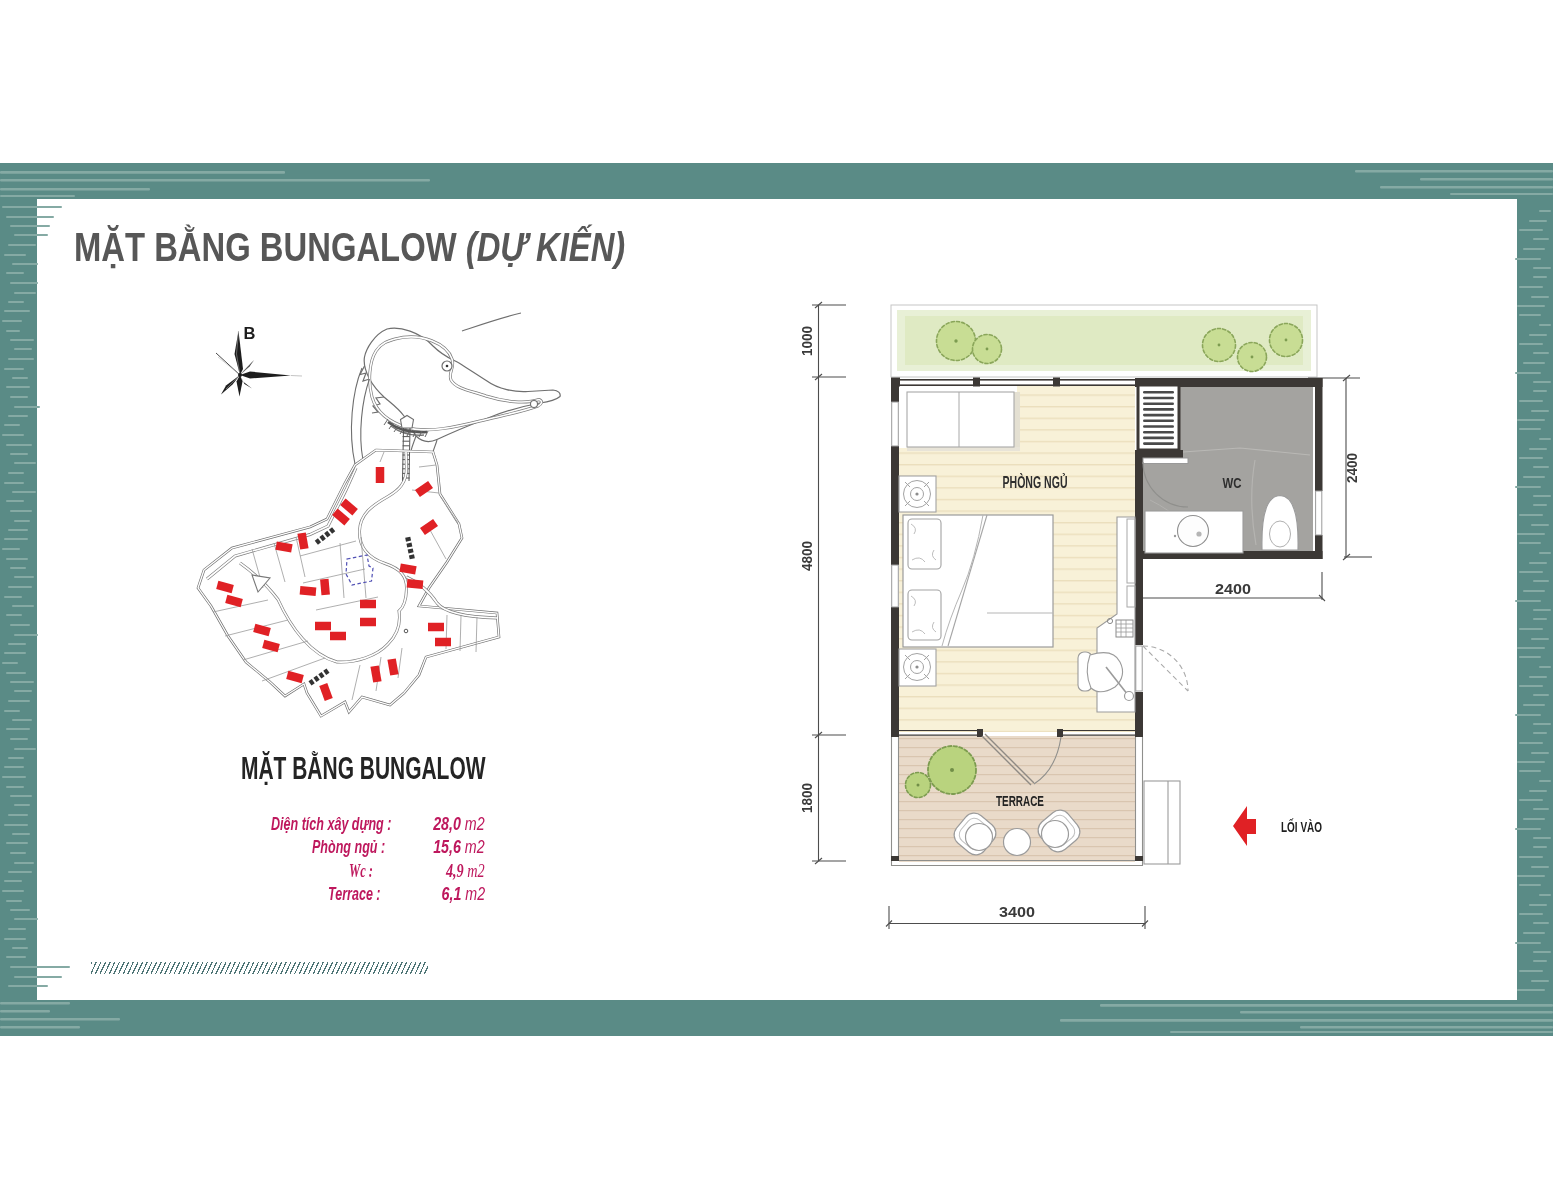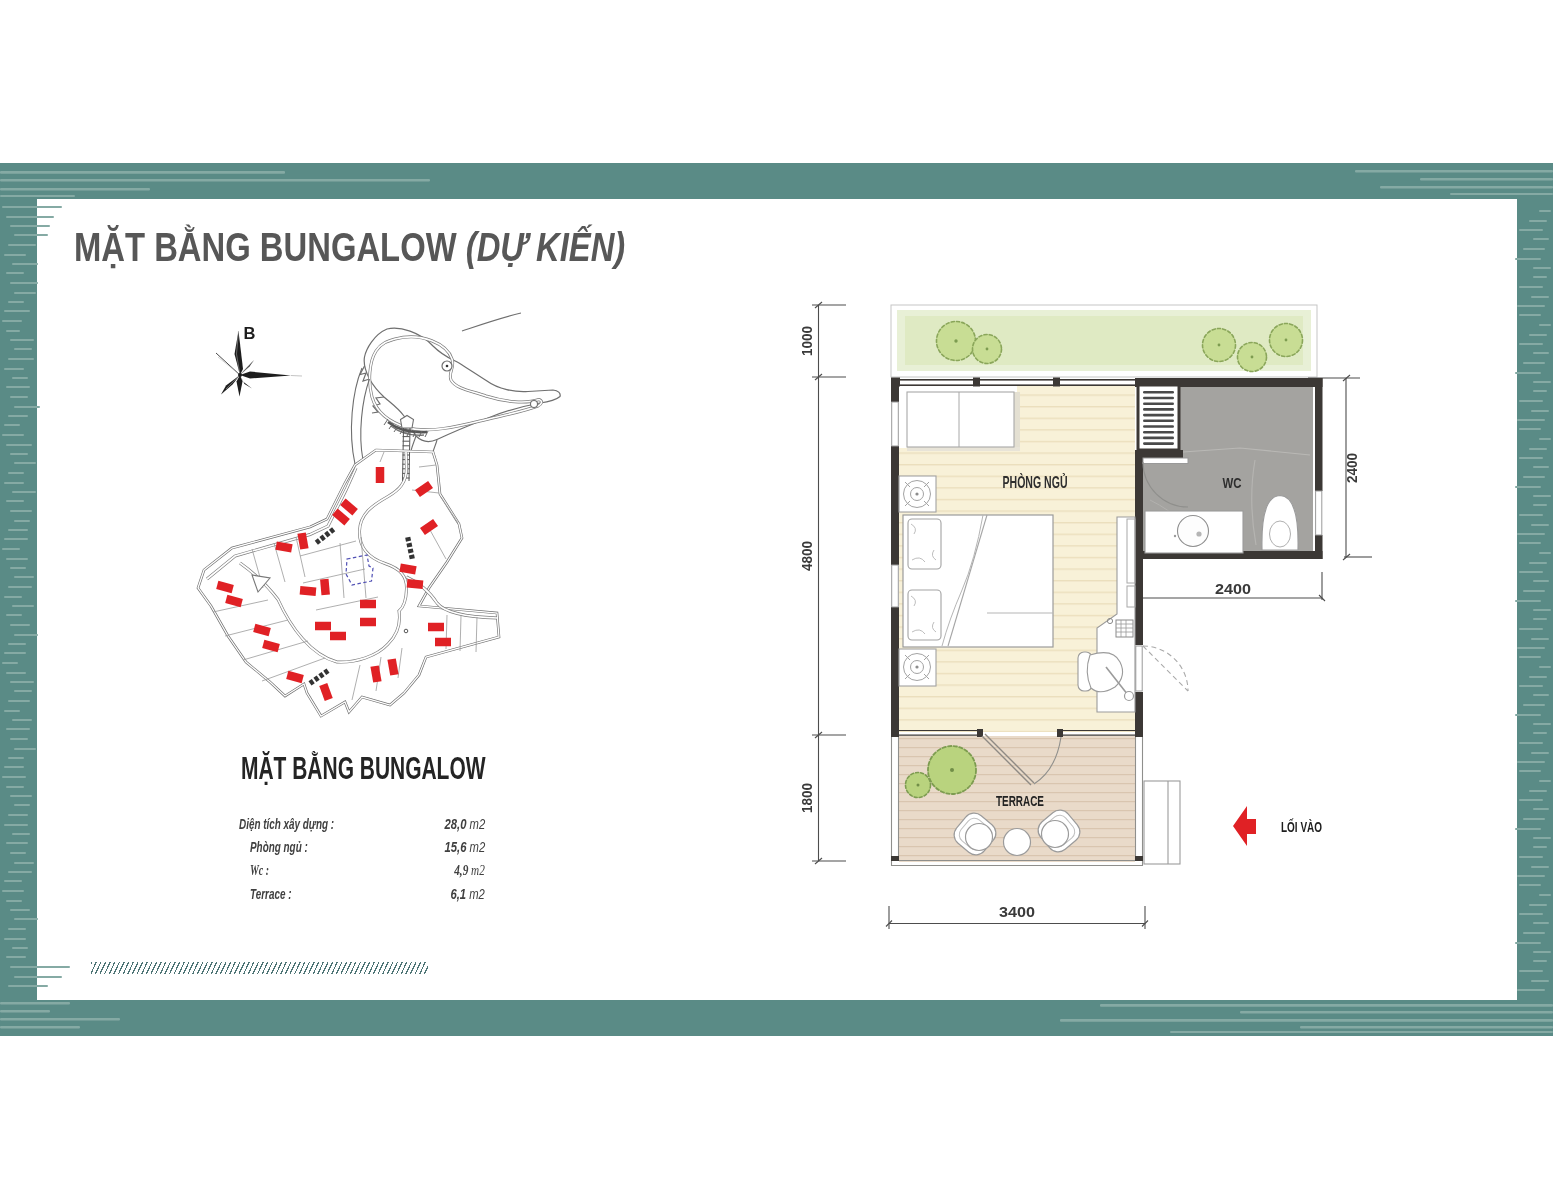--- a/index.html
+++ b/index.html
@@ -368,21 +368,21 @@
 <rect x="-8.00" y="-4.25" width="16" height="8.5" transform="translate(415,584) rotate(5)"></rect>
 <rect x="-8.00" y="-4.25" width="16" height="8.5" transform="translate(436,627) rotate(0)"></rect>
 <rect x="-8.00" y="-4.25" width="16" height="8.5" transform="translate(443,642) rotate(0)"></rect>
 <rect x="-8.00" y="-4.25" width="16" height="8.5" transform="translate(393,667) rotate(80)"></rect>
 <rect x="-8.00" y="-4.25" width="16" height="8.5" transform="translate(376,674) rotate(80)"></rect>
 </g>
 </svg>
 
 <div class="abs" style="left:241px;top:750px;font-size:32px;font-weight:bold;color:#242424;white-space:nowrap;transform:scaleX(0.655);transform-origin:0 0;">MẶT BẰNG BUNGALOW</div>
 
-<div class="abs" id="table" style="left:239px;top:812px;width:246px;font-style:italic;color:#404040;font-size:15px;line-height:23.3px;">
+<div class="abs" id="table" style="left:239px;top:812px;width:246px;font-style:italic;color:#be185d;font-size:19px;line-height:23.3px;text-align:center;">
 
   <div style="position:relative;height:23.3px;"><b style="display:inline-block;transform:scaleX(0.66);transform-origin:0 50%;white-space:nowrap;">Diện tích xây dựng :</b><span style="position:absolute;right:0;top:0;display:inline-block;transform:scaleX(0.75);transform-origin:100% 50%;white-space:nowrap;"><b>28,0</b>&nbsp;m2</span></div>
 
   <div style="position:relative;height:23.3px;padding-left:11px;"><b style="display:inline-block;transform:scaleX(0.66);transform-origin:0 50%;white-space:nowrap;">Phòng ngủ :</b><span style="position:absolute;right:0;top:0;display:inline-block;transform:scaleX(0.75);transform-origin:100% 50%;white-space:nowrap;"><b>15,6</b>&nbsp;m2</span></div>
 
   <div style="position:relative;height:23.3px;padding-left:11px;font-family:Liberation Serif, serif;"><b style="display:inline-block;transform:scaleX(0.66);transform-origin:0 50%;white-space:nowrap;">Wc :</b><span style="position:absolute;right:0;top:0;display:inline-block;transform:scaleX(0.75);transform-origin:100% 50%;white-space:nowrap;"><b>4,9</b>&nbsp;m2</span></div>
 
   <div style="position:relative;height:23.3px;padding-left:11px;text-decoration:underline;"><b style="display:inline-block;transform:scaleX(0.66);transform-origin:0 50%;white-space:nowrap;">Terrace :</b><span style="position:absolute;right:0;top:0;display:inline-block;transform:scaleX(0.75);transform-origin:100% 50%;white-space:nowrap;"><b>6,1</b>&nbsp;m2</span></div>
 </div>
 

